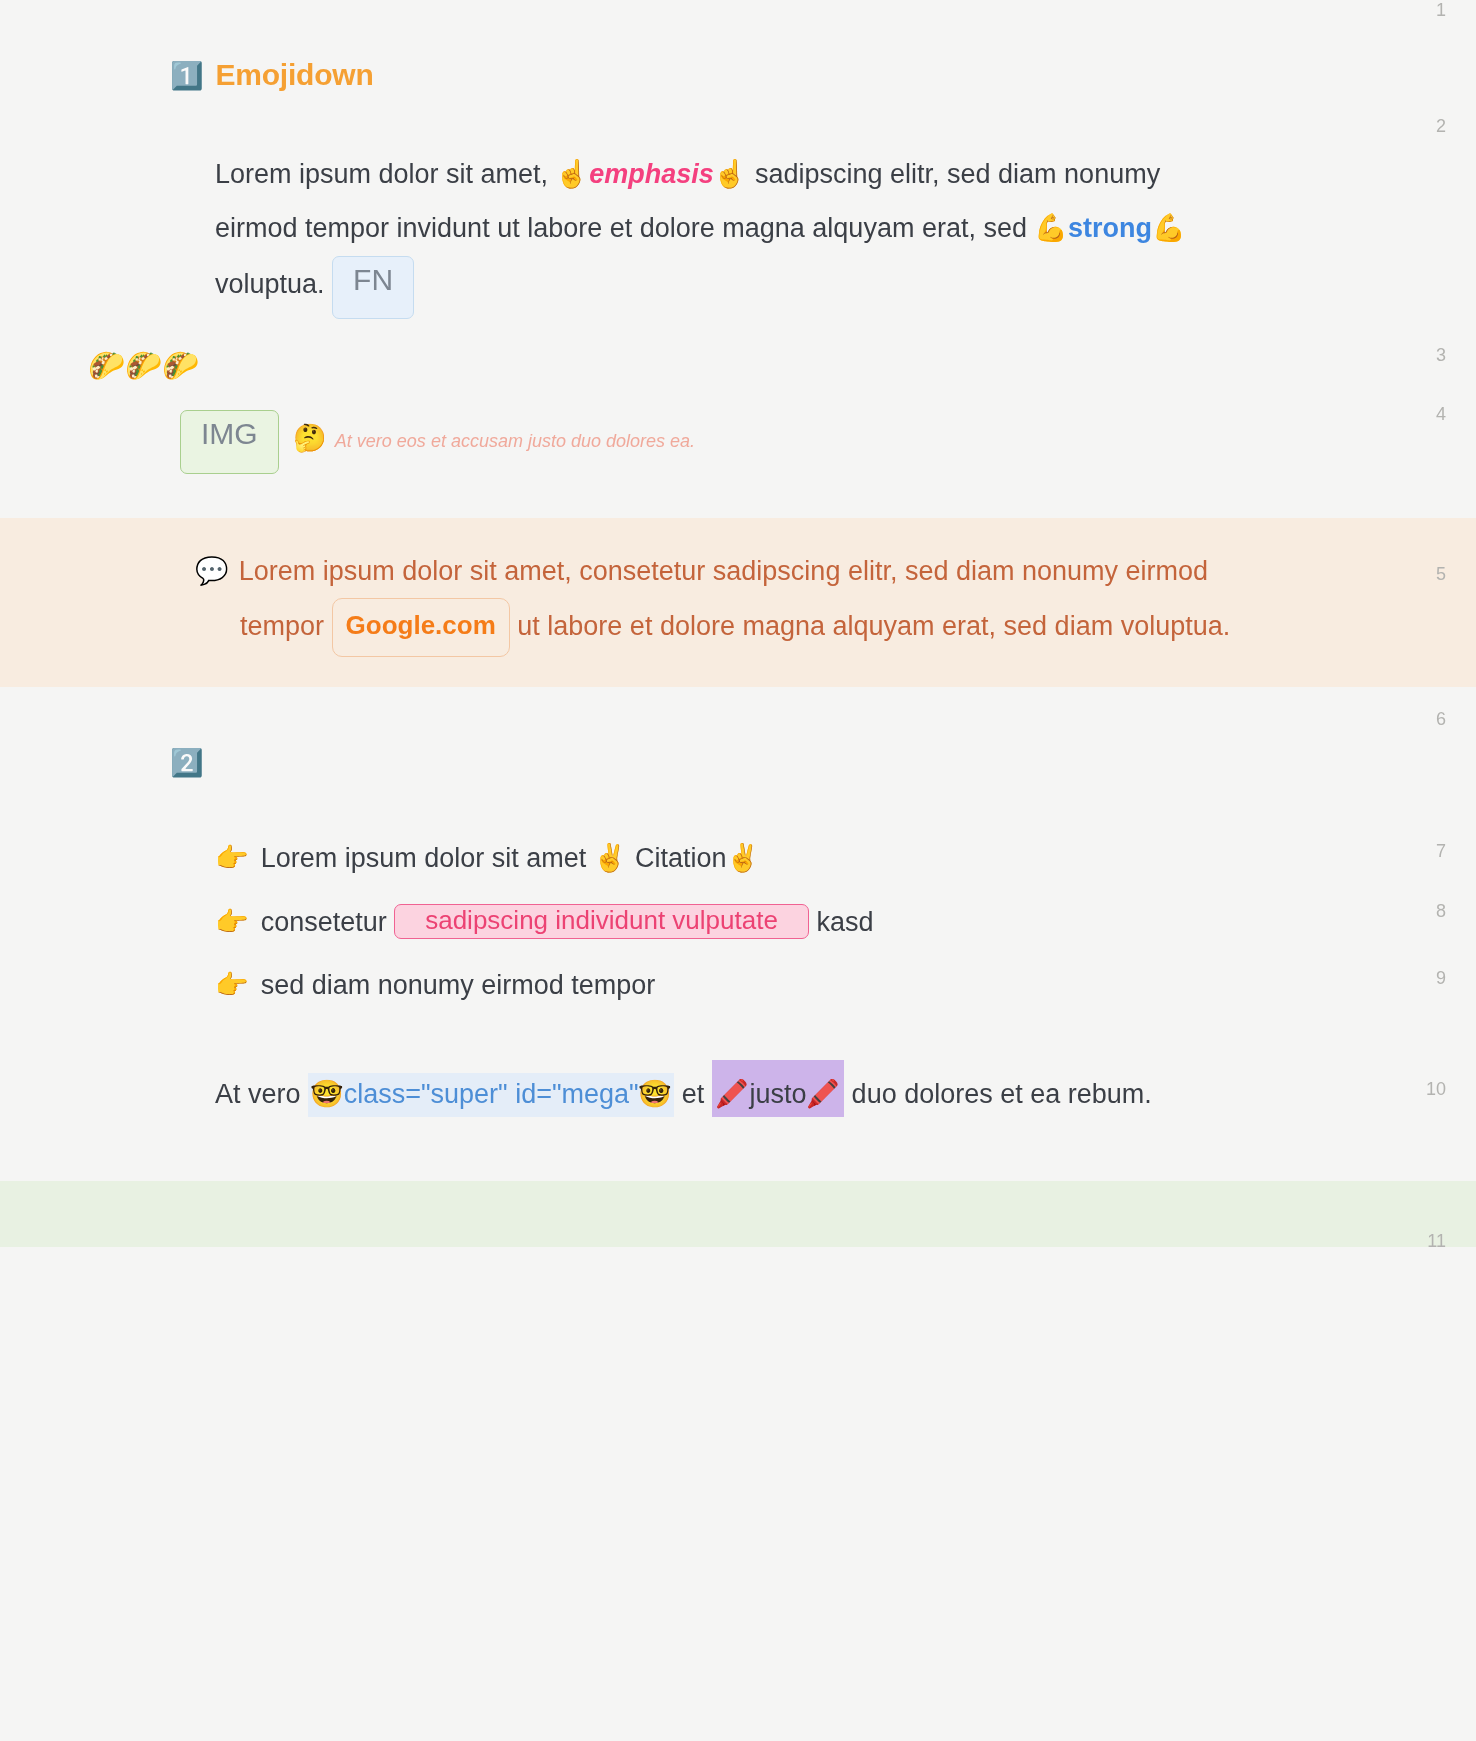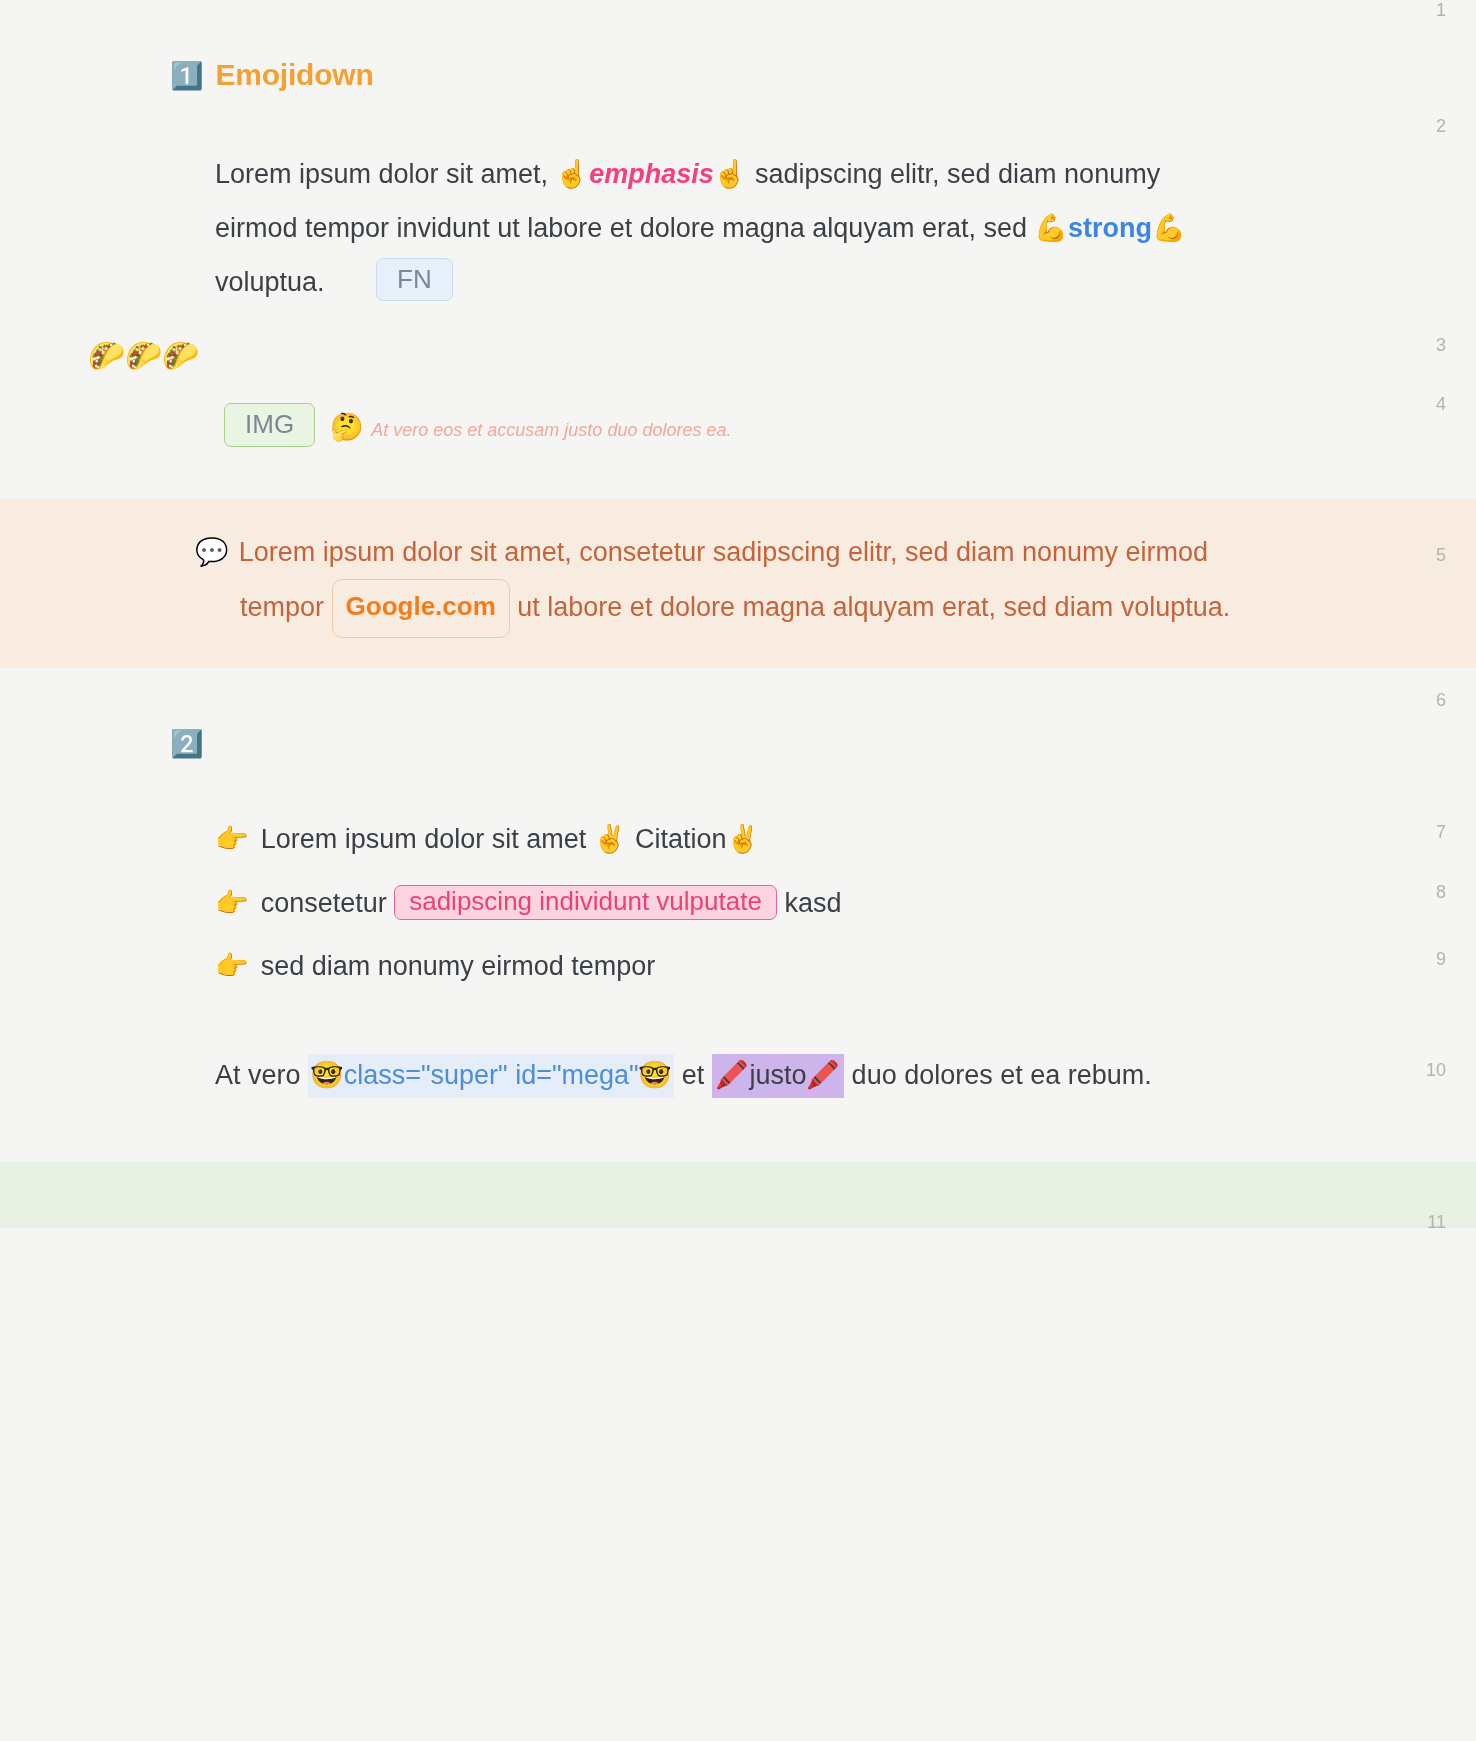--- a/index.html
+++ b/index.html
@@ -71,25 +71,24 @@
   }
   .strong-txt {
     color: #3d86e0;
     font-weight: bold;
   }
 
   
   .badge {
     display: inline-block;
     border-radius: 7px;
-    padding: 4px 20px 5px;
-    font-size: 26px;
+    padding: 4px 20px 20px;
+    font-size: 30px;
     vertical-align: 3px;
     line-height: 1.25;
-    margin-left: 44px;
   }
   .badge-fn {
     background: #e7f0fa;
     border: 1px solid #c5dcf0;
     color: #7d8691;
   }
   .badge-img {
     background: #eaf4e2;
     border: 1px solid #a9cf8e;
     color: #7d8691;
@@ -148,35 +147,35 @@
     position: relative;
   }
   .li .bullet { padding-right: 12px; font-size: 27px; }
 
   .hl-pink {
     display: inline-block;
     background: #fcd3e0;
     border: 1px solid #f06292;
     border-radius: 7px;
     color: #ec4273;
-    padding: 2px 14px 5px;
+    padding: 2px 30px 5px;
     font-size: 26px;
     vertical-align: 2px;
   }
 
   
   .code-blue {
     background: #e4edf8;
     color: #4d8ed6;
     padding: 6px 2px 8px;
   }
   .mark-purple {
     background: #cdb4ea;
     color: #3b3f46;
-    padding: 6px 4px 8px;
+    padding: 19px 4px 8px;
   }
   .strike {
     color: #f49aa5;
     text-decoration: line-through;
   }
 
   
   .note {
     background: #e8f1e2;
     padding: 30px 230px 36px 215px;

